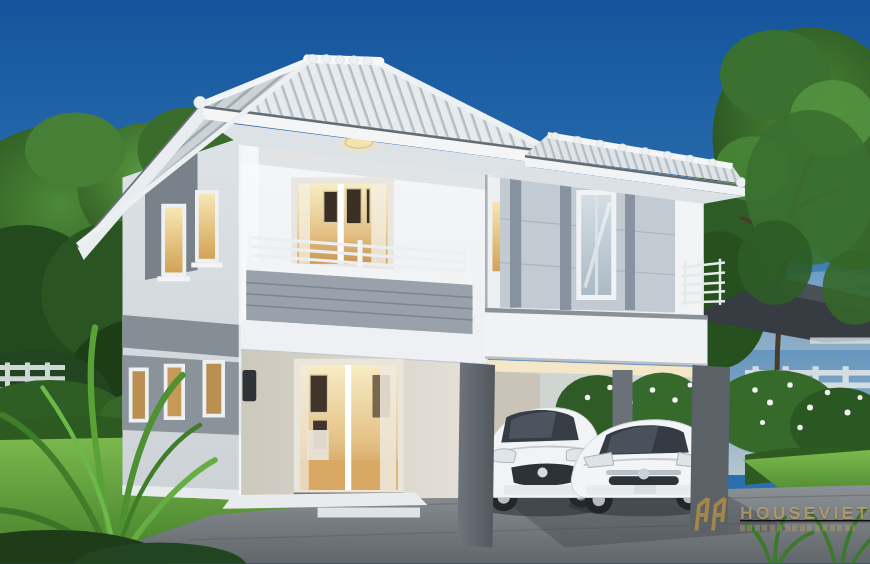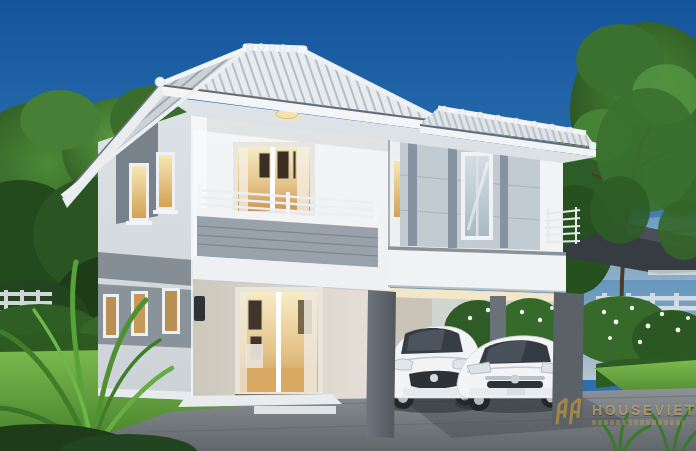--- a/index.html
+++ b/index.html
@@ -1,20 +1,20 @@
 <!DOCTYPE html>
 <html><head>
 <meta charset="utf-8">
 <style>
   html,body{margin:0;padding:0;background:#0c0f12;}
   .stage{position:relative;width:696px;height:451px;overflow:hidden;
          font-family:"Liberation Sans",sans-serif;background:#2a6fae;}
   .stage svg.scene{position:absolute;left:0;top:0;}
   .watermark{position:absolute;left:551px;top:391px;display:flex;align-items:flex-start;gap:3px;opacity:.88;}
-  .wm-text{display:flex;flex-direction:column;justify-content:flex-end;margin-top:12px;}
+  .wm-text{display:flex;flex-direction:column;justify-content:flex-end;margin-top:12px;text-decoration:underline;}
   .wm-brand{font-weight:bold;font-size:14px;letter-spacing:2.6px;color:rgba(200,170,105,.82);
             text-shadow:0 1px 1px rgba(20,20,20,.45);line-height:14px;}
   .wm-tagline{margin-top:3px;height:5px;width:92px;opacity:.75;
       background:repeating-linear-gradient(90deg, rgba(196,165,100,.55) 0 4px, rgba(196,165,100,0) 4px 6px);}
 </style>
 </head>
 <body>
 
 <div class="stage">
 <svg class="scene" width="696" height="451" viewBox="0 0 696 451">

